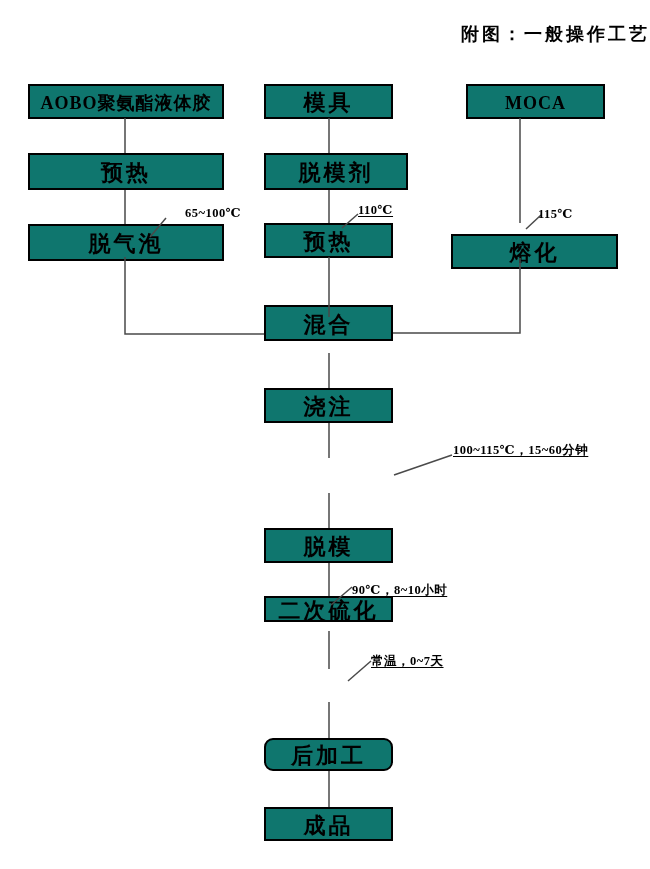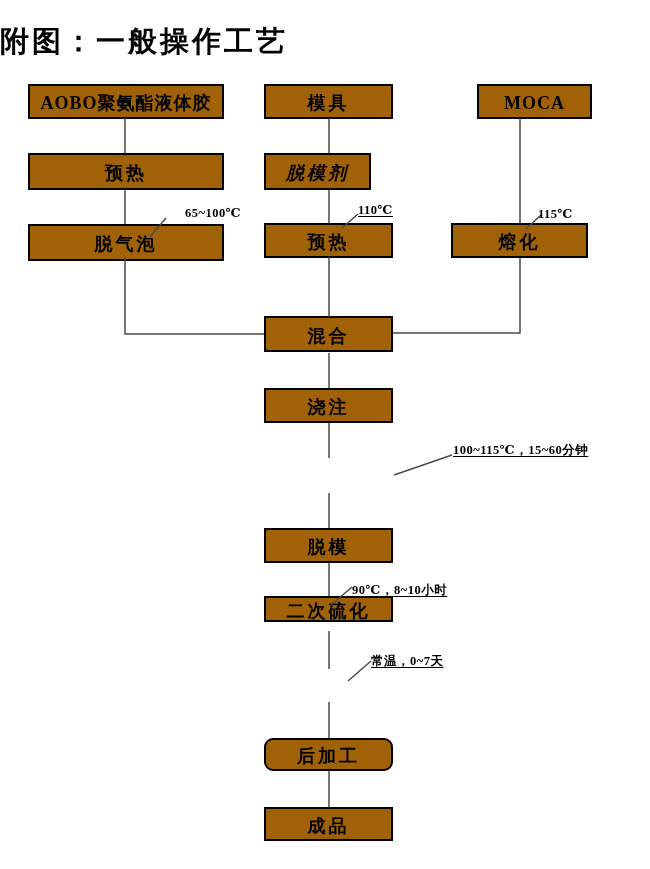--- a/index.html
+++ b/index.html
@@ -14,37 +14,37 @@
     background: #ffffff;
     font-family: "Liberation Serif", "DejaVu Serif", serif;
     color: #000000;
     overflow: hidden;
   }
   #title {
     position: absolute;
     top: 22px;
     left: 0;
     width: 650px;
-    text-align: left;
-    font-size: 29px;
+    text-align: right;
+    font-size: 18px;
     font-weight: bold;
     letter-spacing: 3px;
   }
   .node {
     position: absolute;
     box-sizing: border-box;
-    background: #a16207;
+    background: #0f766e;
     border: 2px solid #000000;
     display: flex;
     align-items: center;
     justify-content: center;
     z-index: 1;
   }
   .node .nl {
-    font-size: 18px;
+    font-size: 22px;
     font-weight: bold;
     letter-spacing: 3px;
     padding-top: 3px;
     white-space: nowrap;
   }
   .node .nl.tight {
     letter-spacing: 1px;
     font-size: 18px;
   }
   .ann {
@@ -103,35 +103,35 @@
   <div class="node" style="left:28px;top:153px;width:196px;height:37px;">
     <span class="nl">预热</span>
   </div>
   <div class="node" style="left:28px;top:224px;width:196px;height:37px;">
     <span class="nl">脱气泡</span>
   </div>
 
   <div class="node" style="left:264px;top:84px;width:129px;height:35px;">
     <span class="nl">模具</span>
   </div>
-  <div class="node" style="left:264px;top:153px;width:107px;height:37px;font-style:italic;">
+  <div class="node" style="left:264px;top:153px;width:144px;height:37px;">
     <span class="nl">脱模剂</span>
   </div>
   <div class="node" style="left:264px;top:223px;width:129px;height:35px;">
     <span class="nl">预热</span>
   </div>
 
-  <div class="node" style="left:477px;top:84px;width:115px;height:35px;">
+  <div class="node" style="left:466px;top:84px;width:139px;height:35px;">
     <span class="nl tight">MOCA</span>
   </div>
-  <div class="node" style="left:451px;top:223px;width:137px;height:35px;">
+  <div class="node" style="left:451px;top:234px;width:167px;height:35px;">
     <span class="nl">熔化</span>
   </div>
 
-  <div class="node" style="left:264px;top:316px;width:129px;height:36px;">
+  <div class="node" style="left:264px;top:305px;width:129px;height:36px;">
     <span class="nl">混合</span>
   </div>
   <div class="node" style="left:264px;top:388px;width:129px;height:35px;justify-content:center;">
     <span class="nl">浇注</span>
   </div>
   <div class="node" style="left:264px;top:528px;width:129px;height:35px;">
     <span class="nl">脱模</span>
   </div>
   <div class="node" style="left:264px;top:596px;width:129px;height:26px;">
     <span class="nl">二次硫化</span>

